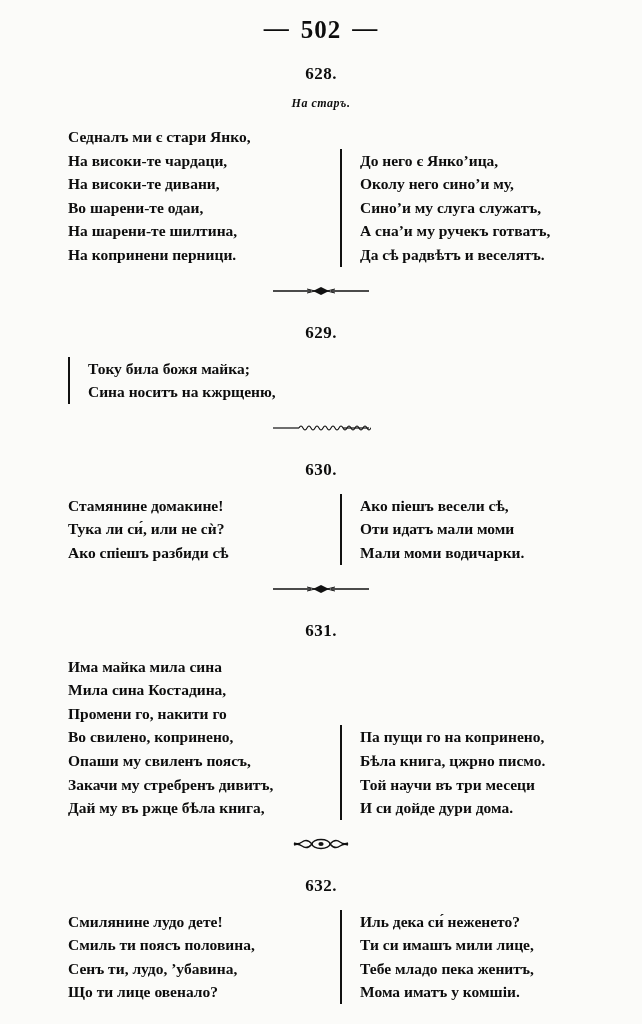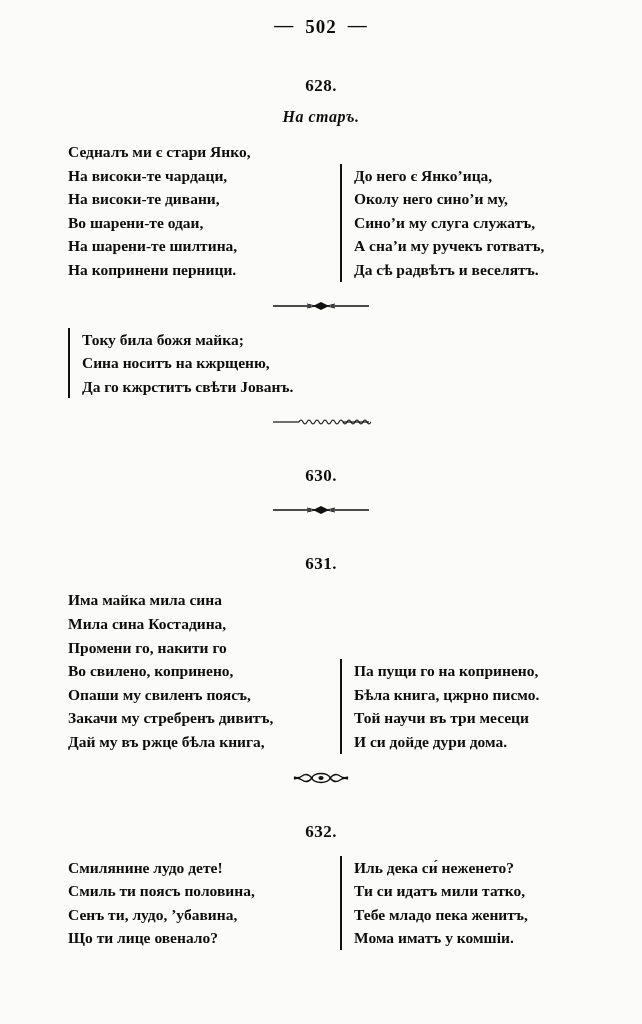--- a/index.html
+++ b/index.html
@@ -18,21 +18,21 @@
   .page {
     position: relative;
     width: 642px;
     height: 1024px;
     background: #fbfbf9;
   }
 
   
   .folio {
     text-align: center;
-    font-size: 19px;
+    font-size: 25px;
     font-weight: bold;
     letter-spacing: 1px;
     padding-top: 16px;
     height: 24px;
   }
   .folio .dash {
     display: inline-block;
     padding: 0 11px;
     font-weight: bold;
     position: relative;
@@ -40,27 +40,27 @@
   }
 
   
   .song {
     width: 642px;
   }
   .song-number {
     text-align: center;
     font-size: 17px;
     font-weight: bold;
-    margin-top: 36px;
+    margin-top: 24px;
     margin-bottom: 6px;
     letter-spacing: .5px;
   }
   .song-title {
     text-align: center;
-    font-size: 16px;
+    font-size: 12px;
     font-weight: bold;
     font-style: italic;
     margin-top: 12px;
     margin-bottom: 4px;
     letter-spacing: .5px;
   }
 
   .columns {
     display: flex;
     flex-direction: row;
@@ -75,21 +75,21 @@
     font-weight: bold;
     white-space: nowrap;
   }
   .col-left {
     width: 272px;
     flex: 0 0 272px;
   }
   .col-right {
     flex: 0 0 auto;
     border-left: 2px solid #111;
-    padding-left: 12px;
+    padding-left: 18px;
     min-height: 10px;
   }
   .verse-line {
     height: 23.6px;
   }
 
   
   .ornament {
     display: flex;
     justify-content: center;
@@ -133,37 +133,49 @@
           <svg height="16" width="100" viewBox="0 0 100 16">
             <path d="M2 8 L40 8" stroke="#111" stroke-width="1.3" fill="none"></path>
             <path d="M60 8 L98 8" stroke="#111" stroke-width="1.3" fill="none"></path>
             <path d="M42 8 L50 4 L58 8 L50 12 Z" fill="#111"></path>
             <path d="M36 6 L44 8 L36 10" stroke="#111" stroke-width="1" fill="none"></path>
             <path d="M64 6 L56 8 L64 10" stroke="#111" stroke-width="1" fill="none"></path>
           </svg>
         </div>
       </div>
       <div class="song">
+        <div class="song-number">629.</div>
         <div class="columns">
           <div class="col col-right">
             <div class="verse-line">Току била божя майка;</div>
             <div class="verse-line">Сина носитъ на кжрщеню,</div>
-            <div class="verse-line">Да го кжрститъ свѣти Јованъ.</div>
           </div>
         </div>
         <div class="ornament">
           <svg height="16" width="100" viewBox="0 0 100 16">
             <path d="M2 8 L28 8" stroke="#111" stroke-width="1.2" fill="none"></path>
             <path d="M72 8 L98 8" stroke="#111" stroke-width="1.2" fill="none"></path>
             <path d="M28 8 q 2 -4 4 0 q 2 4 4 0 q 2 -4 4 0 q 2 4 4 0 q 2 -4 4 0 q 2 4 4 0 q 2 -4 4 0 q 2 4 4 0 q 2 -4 4 0 q 2 4 4 0 q 2 -4 4 0 q 2 4 4 0 q 2 -4 4 0 q 2 4 4 0 q 2 -4 4 0 q 2 4 4 0 q 2 -4 4 0 q 2 4 4 0 q 2 -4 4 0 q 2 4 4 0 q 2 -4 4 0 q 2 4 4 0" stroke="#111" stroke-width="1.1" fill="none"></path>
           </svg>
         </div>
       </div>
       <div class="song">
         <div class="song-number">630.</div>
+        <div class="columns">
+          <div class="col col-left">
+            <div class="verse-line">Стамянине домакине!</div>
+            <div class="verse-line">Тука ли си́, или не сѝ?</div>
+            <div class="verse-line">Ако спіешъ разбиди сѣ</div>
+          </div>
+          <div class="col col-right">
+            <div class="verse-line">Ако піешъ весели сѣ,</div>
+            <div class="verse-line">Оти идатъ мали моми</div>
+            <div class="verse-line">Мали моми водичарки.</div>
+          </div>
+        </div>
         <div class="ornament">
           <svg height="16" width="100" viewBox="0 0 100 16">
             <path d="M2 8 L40 8" stroke="#111" stroke-width="1.3" fill="none"></path>
             <path d="M60 8 L98 8" stroke="#111" stroke-width="1.3" fill="none"></path>
             <path d="M42 8 L50 4 L58 8 L50 12 Z" fill="#111"></path>
             <path d="M36 6 L44 8 L36 10" stroke="#111" stroke-width="1" fill="none"></path>
             <path d="M64 6 L56 8 L64 10" stroke="#111" stroke-width="1" fill="none"></path>
           </svg>
         </div>
       </div>
@@ -201,21 +213,21 @@
         <div class="song-number">632.</div>
         <div class="columns">
           <div class="col col-left">
             <div class="verse-line">Смилянине лудо дете!</div>
             <div class="verse-line">Смиль ти поясъ половина,</div>
             <div class="verse-line">Сенъ ти, лудо, ’убавина,</div>
             <div class="verse-line">Що ти лице овенало?</div>
           </div>
           <div class="col col-right">
             <div class="verse-line">Иль дека си́ неженето?</div>
-            <div class="verse-line">Ти си идатъ мили татко,</div>
+            <div class="verse-line">Ти си имашъ мили лице,</div>
             <div class="verse-line">Тебе младо пека женитъ,</div>
             <div class="verse-line">Мома иматъ у комшіи.</div>
           </div>
         </div>
       </div>
     </div>
 
 </div>
 
 </body></html>

